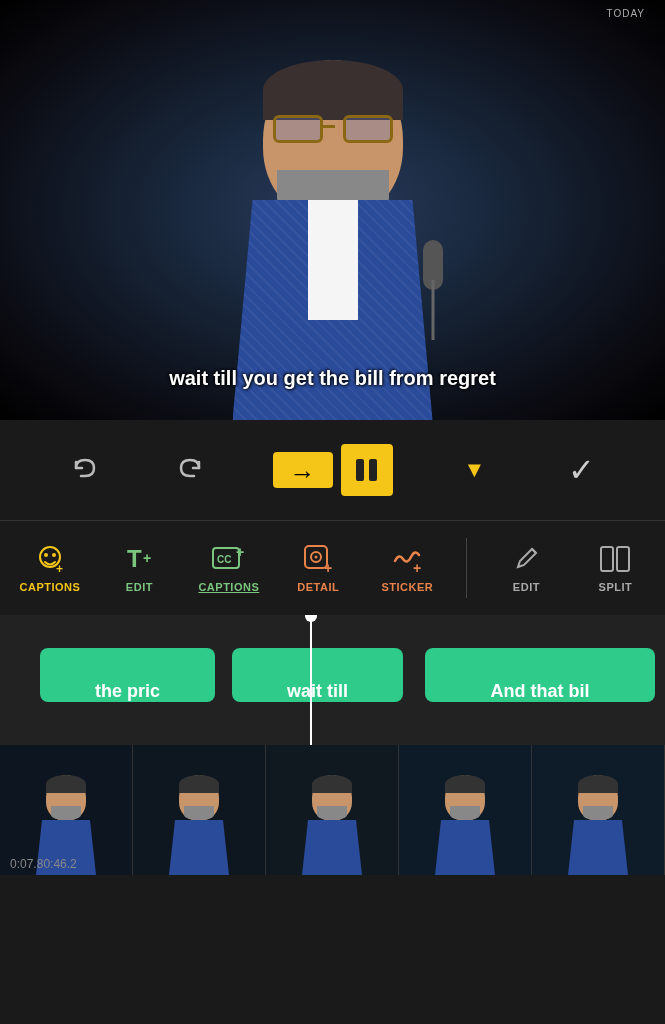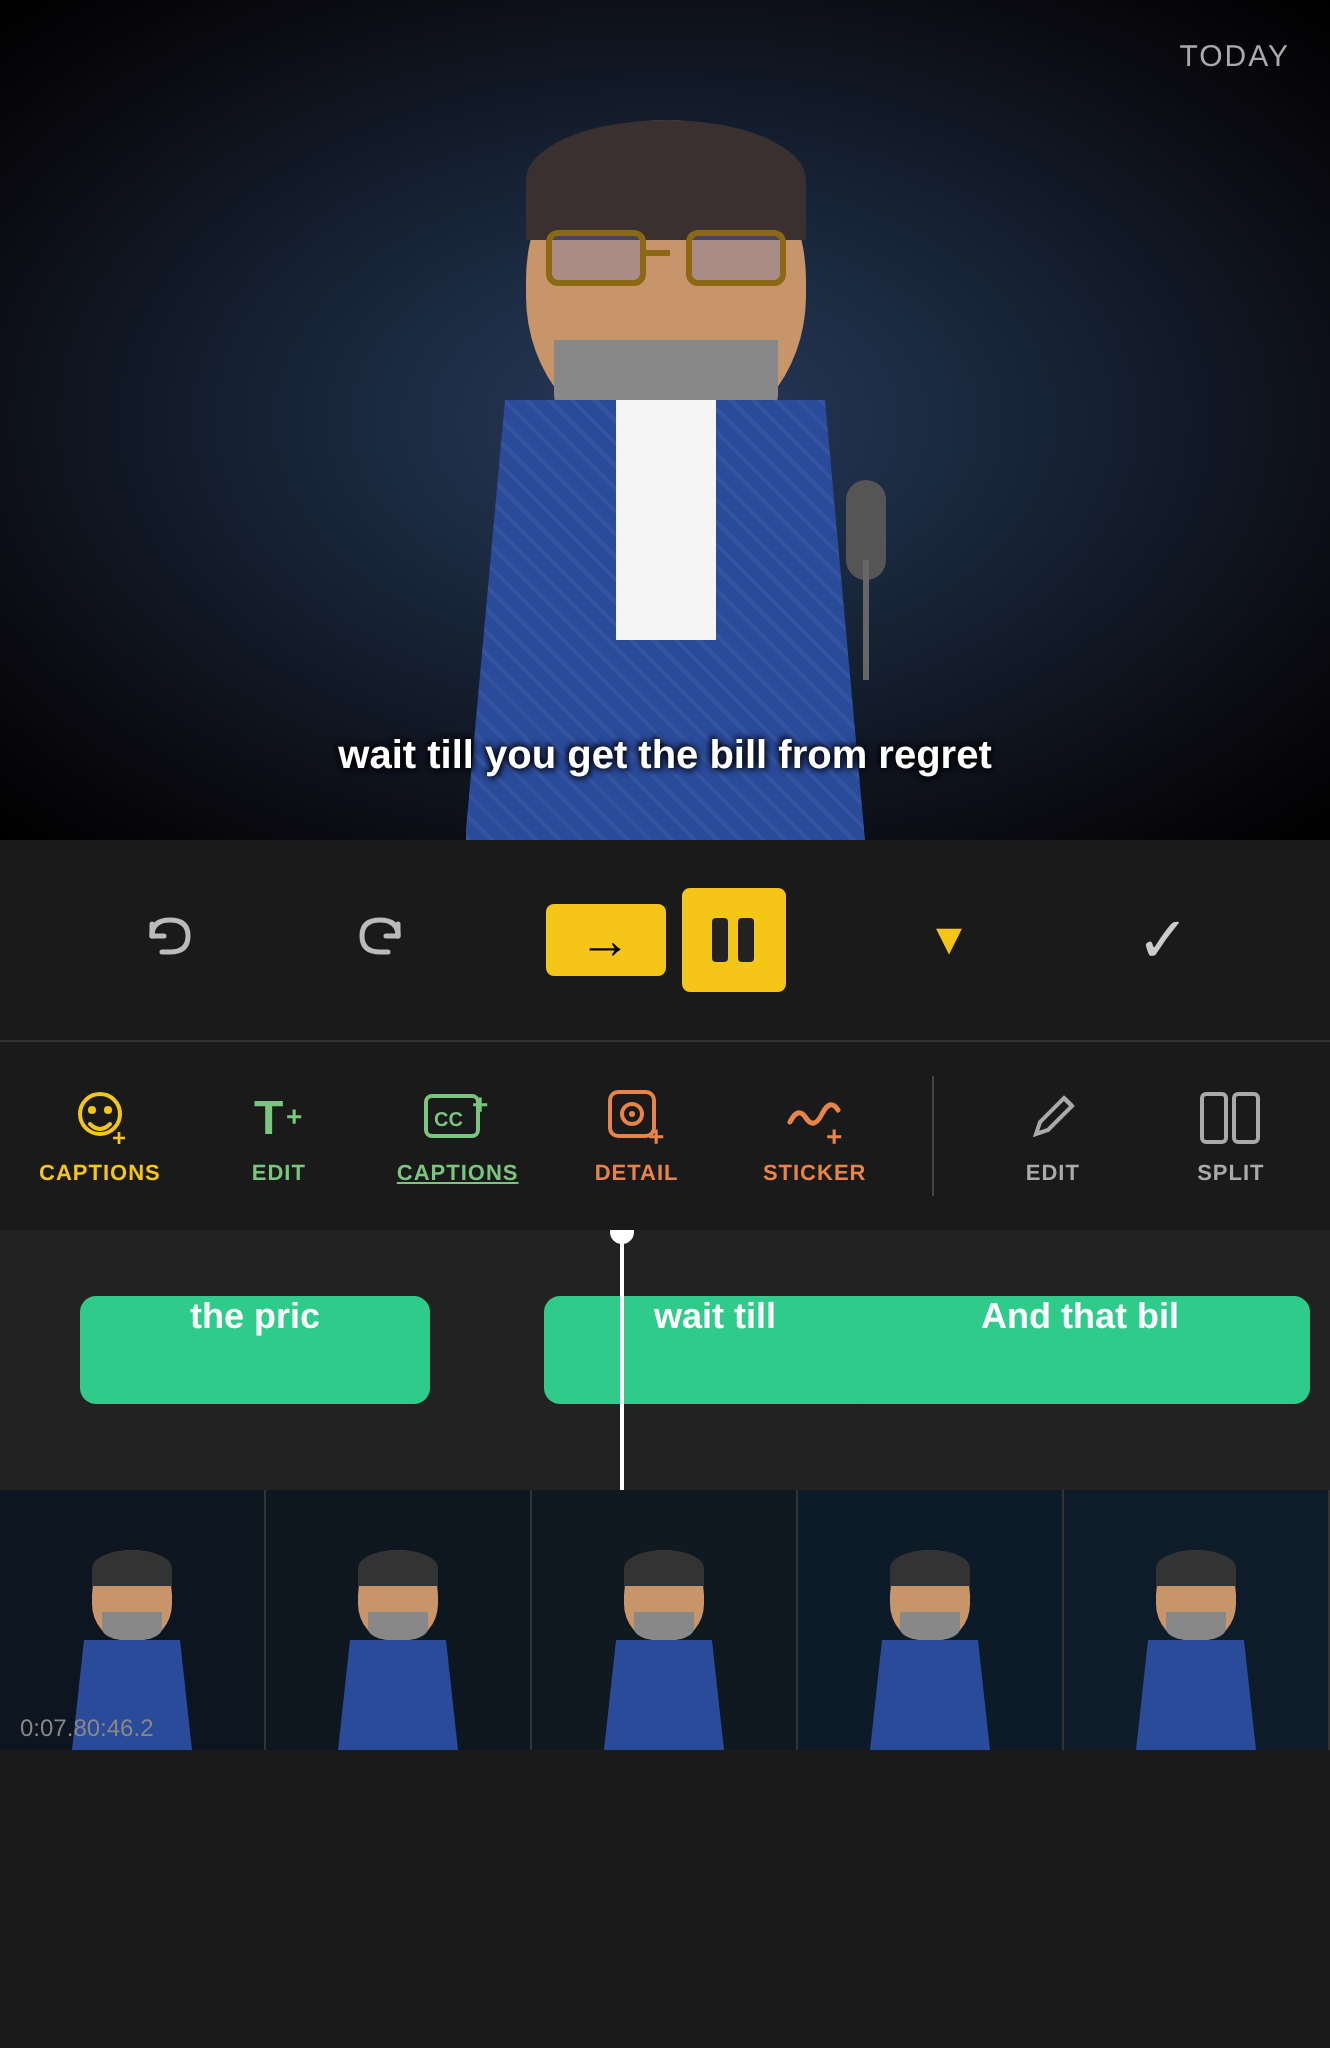--- a/index.html
+++ b/index.html
@@ -150,24 +150,24 @@
       font-weight: bold;
       text-align: left;
       text-shadow: 1px 1px 3px #000, -1px -1px 3px #000;
       white-space: nowrap;
       z-index: 10;
     }
 
     
     #today-badge {
       position: absolute;
-      top: 20px;
+      top: 8px;
       right: 20px;
       color: #aaa;
-      font-size: 15px;
+      font-size: 10px;
       letter-spacing: 1px;
     }
 
     
     #toolbar-area {
       width: 665px;
       height: 100px;
       background: #1a1a1a;
       display: flex;
       align-items: center;
@@ -317,21 +317,21 @@
       height: 60px;
       display: flex;
       align-items: center;
     }
 
     .caption-chip {
       height: 54px;
       background: #2ecb8a;
       border-radius: 8px;
       display: flex;
-      align-items: flex-start;
+      align-items: flex-end;
       justify-content: center;
       color: white;
       font-size: 18px;
       font-weight: bold;
       white-space: nowrap;
       overflow: hidden;
       padding: 0 12px;
       cursor: pointer;
       position: absolute;
     }
@@ -548,21 +548,21 @@
 <div id="timeline-area">
 
   <div id="playhead">
     <div id="playhead-dot"></div>
   </div>
 
   <div class="caption-chips">
     <div class="caption-chip" style="left: 40px; width: 175px;">
       <span>the pric</span>
     </div>
-    <div class="caption-chip" style="left: 232px; width: 171px; margin-left: 40px;">
+    <div class="caption-chip" style="left: 232px; width: 171px;">
       <span>wait till</span>
     </div>
     <div class="caption-chip" style="left: 425px; width: 230px;">
       <span>And that bil</span>
     </div>
   </div>
 </div>
 
 <div id="thumbnails-strip">
 

